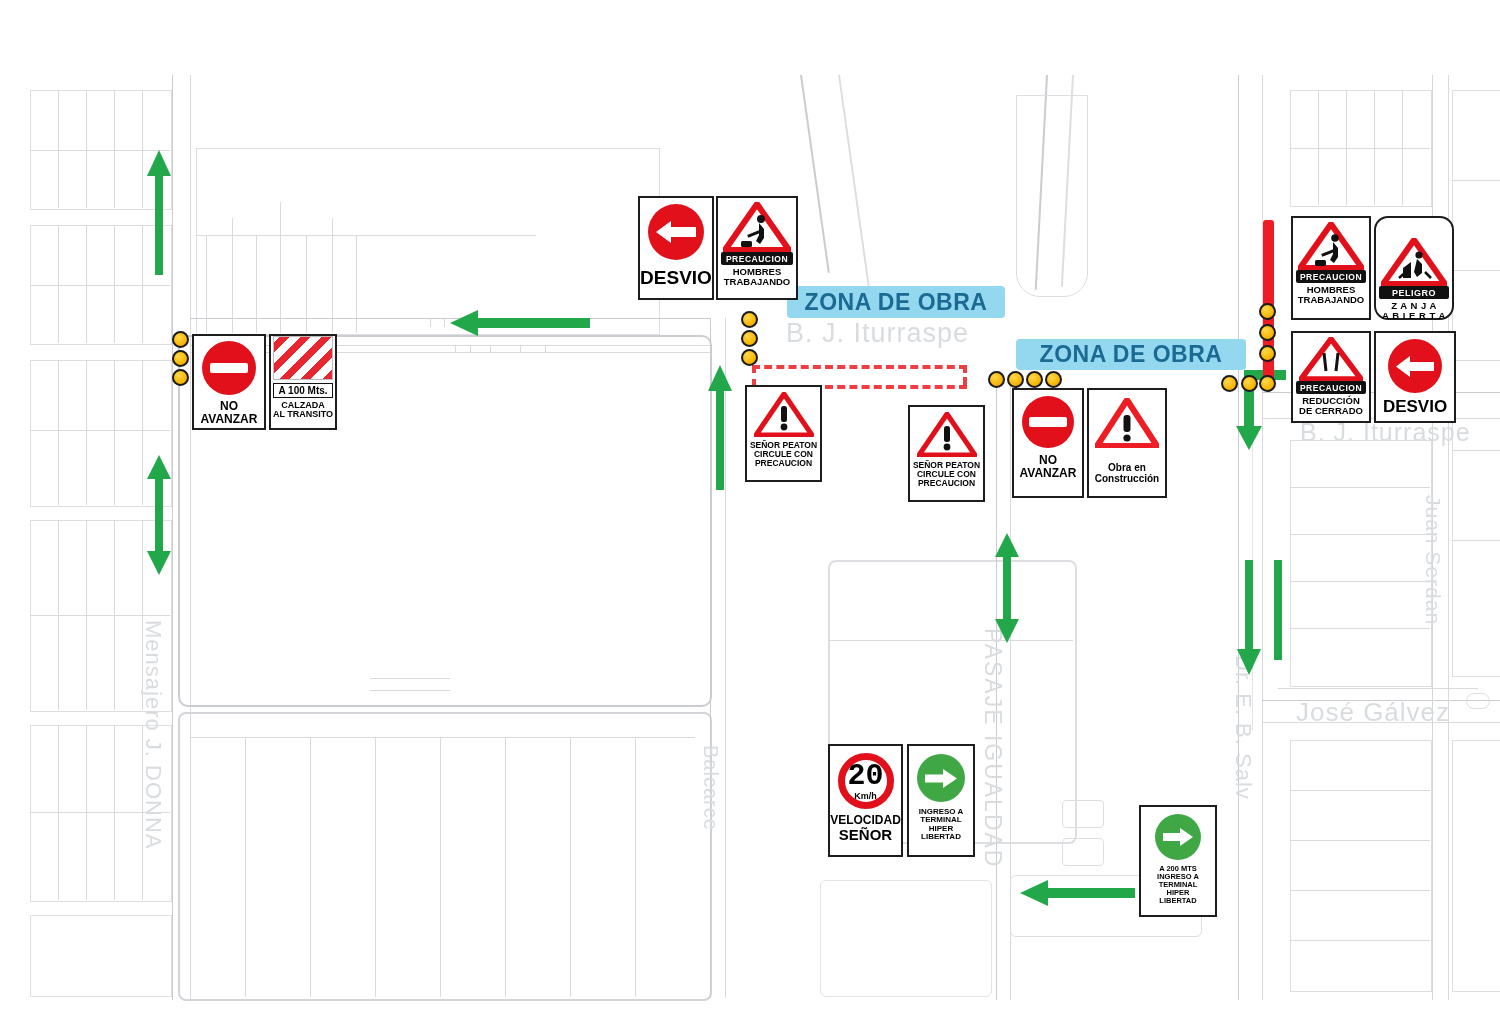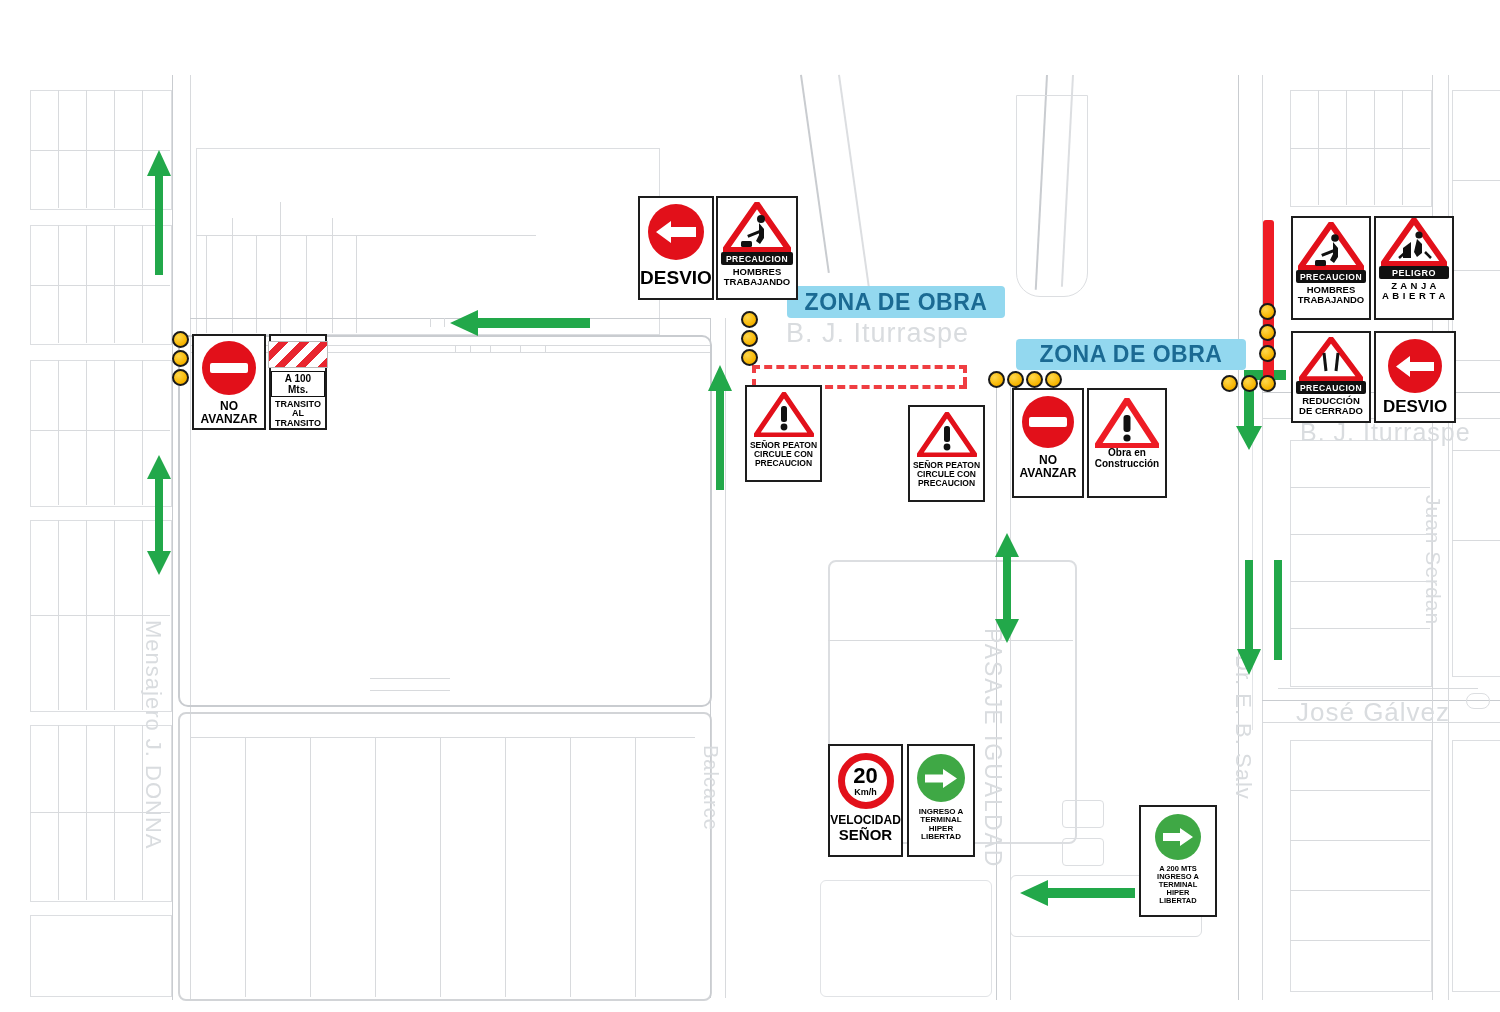--- a/index.html
+++ b/index.html
@@ -322,24 +322,24 @@
       <div class="cap" style="font-size:9.5px;">TRABAJANDO</div>
     </div>
   </div>
 
   <div class="signgrp" style="left:192px;top:334px;">
     <div class="sign" style="width:74px;height:96px;padding-top:5px;">
       <div class="noentry" style="width:54px;height:54px;"></div>
       <div class="cap" style="font-size:12px;margin-top:5px;">NO</div>
       <div class="cap" style="font-size:12px;">AVANZAR</div>
     </div>
-    <div class="sign" style="width:58px;height:96px;padding-top:5px;margin-left:3px;">
+    <div class="sign" style="width:68px;height:96px;margin-left:3px;">
       <div class="hatch" style="width:58px;height:42px;"></div>
       <div class="mtsbox" style="font-size:10px;margin-top:3px;padding:1px 4px;">A 100 Mts.</div>
-      <div class="cap" style="font-size:9px;margin-top:3px;">TRANSITO</div>
+      <div class="cap" style="font-size:9px;margin-top:3px;">CALZADA</div>
       <div class="cap" style="font-size:9px;">AL TRANSITO</div>
     </div>
   </div>
 
   <div class="sign" style="position:absolute;left:745px;top:385px;width:77px;height:97px;padding-top:5px;">
     <div class="tri">
       <svg width="60" height="45" viewBox="0 0 60 45">
         <polygon points="30,2 58,43 2,43" fill="#fff" stroke="#e2101a" stroke-width="5" stroke-linejoin="round"></polygon>
         <rect x="27" y="14" width="6" height="16" rx="2.5" fill="#111"></rect>
         <circle cx="30" cy="35" r="3.4" fill="#111"></circle>
@@ -370,41 +370,41 @@
       <div class="cap" style="font-size:12px;">AVANZAR</div>
     </div>
     <div class="sign" style="width:80px;height:110px;padding-top:8px;margin-left:3px;">
       <div class="tri">
         <svg width="64" height="50" viewBox="0 0 64 50">
           <polygon points="32,2 62,48 2,48" fill="#fff" stroke="#ee1c25" stroke-width="6" stroke-linejoin="round"></polygon>
           <rect x="28.5" y="17" width="7" height="17" rx="3" fill="#111"></rect>
           <circle cx="32" cy="40" r="3.6" fill="#111"></circle>
         </svg>
       </div>
-      <div class="cap" style="font-size:10px;margin-top:0;">Obra en</div>
+      <div class="cap" style="font-size:10px;margin-top:15px;">Obra en</div>
       <div class="cap" style="font-size:10px;">Construcción</div>
     </div>
   </div>
 
   <div class="signgrp" style="left:1291px;top:216px;">
     <div class="sign" style="width:80px;height:104px;padding-top:4px;">
       <div class="tri">
         <svg width="66" height="48" viewBox="0 0 66 48">
           <polygon points="33,2 64,46 2,46" fill="#fff" stroke="#e2101a" stroke-width="6" stroke-linejoin="round"></polygon>
           <circle cx="37" cy="16" r="3.8" fill="#111"></circle>
           <path d="M35 20 L40 26 L40 35 L36 41 L32 38 L35 32 Z" fill="#111"></path>
           <rect x="23" y="29" width="15" height="3" fill="#111" transform="rotate(-22 31 30)"></rect>
           <rect x="17" y="38" width="11" height="6" rx="1.5" fill="#111"></rect>
         </svg>
       </div>
       <div class="blackbar" style="font-size:8.5px;padding:1.5px 0;">PRECAUCION</div>
       <div class="cap" style="font-size:9.5px;margin-top:2px;">HOMBRES</div>
       <div class="cap" style="font-size:9.5px;">TRABAJANDO</div>
     </div>
-    <div class="sign" style="width:80px;height:104px;padding-top:0;margin-left:3px;">
+    <div class="sign" style="width:80px;height:104px;padding-top:20px;margin-left:3px;border-radius:14px;">
       <div class="tri">
         <svg width="66" height="48" viewBox="0 0 66 48">
           <polygon points="33,2 64,46 2,46" fill="#fff" stroke="#e2101a" stroke-width="6" stroke-linejoin="round"></polygon>
           <circle cx="38" cy="17" r="3.6" fill="#111"></circle>
           <path d="M36 21 L41 26 L41 35 L36 39 L33 34 Z" fill="#111"></path>
           <path d="M22 30 L30 24 L30 40 L22 40 Z" fill="#111"></path>
           <path d="M18 40 L26 33" stroke="#111" stroke-width="2.5"></path>
           <path d="M44 34 L50 40" stroke="#111" stroke-width="2.5"></path>
         </svg>
       </div>
@@ -433,21 +433,21 @@
             <polygon points="0,10.5 14,0 14,6 38,6 38,15 14,15 14,21" fill="#fff"></polygon>
           </svg>
       </div>
       <div class="cap" style="font-size:17px;margin-top:5px;">DESVIO</div>
     </div>
   </div>
 
   <div class="signgrp" style="left:828px;top:744px;">
     <div class="sign" style="width:75px;height:113px;padding-top:7px;">
       <div class="speed" style="width:56px;height:56px;">
-        <div style="font-size:22px;font-weight:bold;line-height:1;">20</div>
+        <div style="font-size:30px;font-weight:bold;line-height:1;font-family:Liberation Mono, monospace;">20</div>
         <div style="font-size:9px;font-weight:bold;line-height:1;margin-top:1px;">Km/h</div>
       </div>
       <div class="cap" style="font-size:12px;margin-top:5px;">VELOCIDAD</div>
       <div class="cap" style="font-size:15px;">SEÑOR</div>
     </div>
     <div class="sign" style="width:68px;height:113px;padding-top:8px;margin-left:4px;">
       <div class="greenarrow" style="width:48px;height:48px;">
         <svg width="32" height="19" viewBox="0 0 32 19">
             <polygon points="32,9.5 18,0 18,5.5 0,5.5 0,13.5 18,13.5 18,19" fill="#fff"></polygon>
           </svg>

